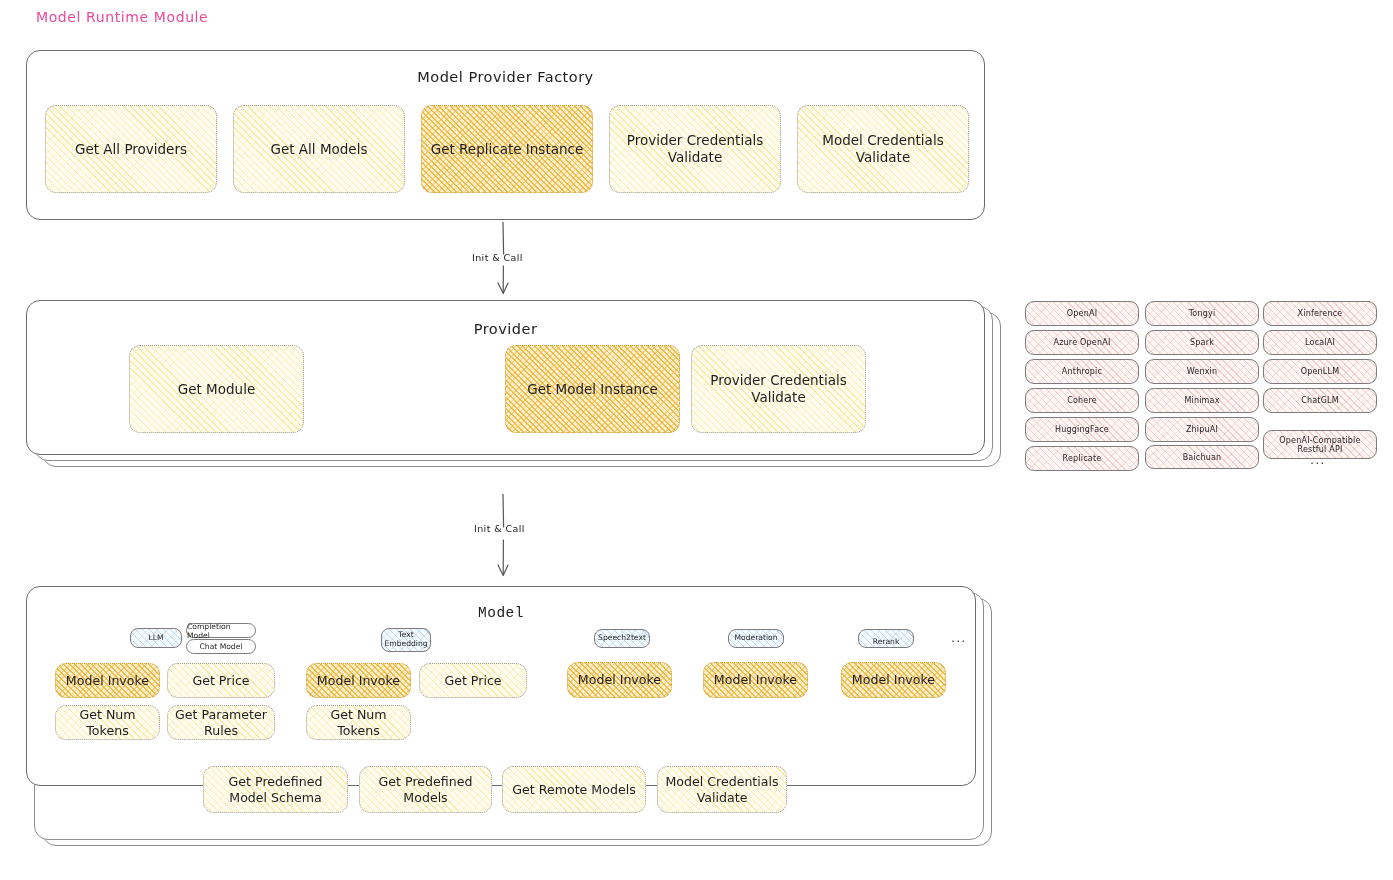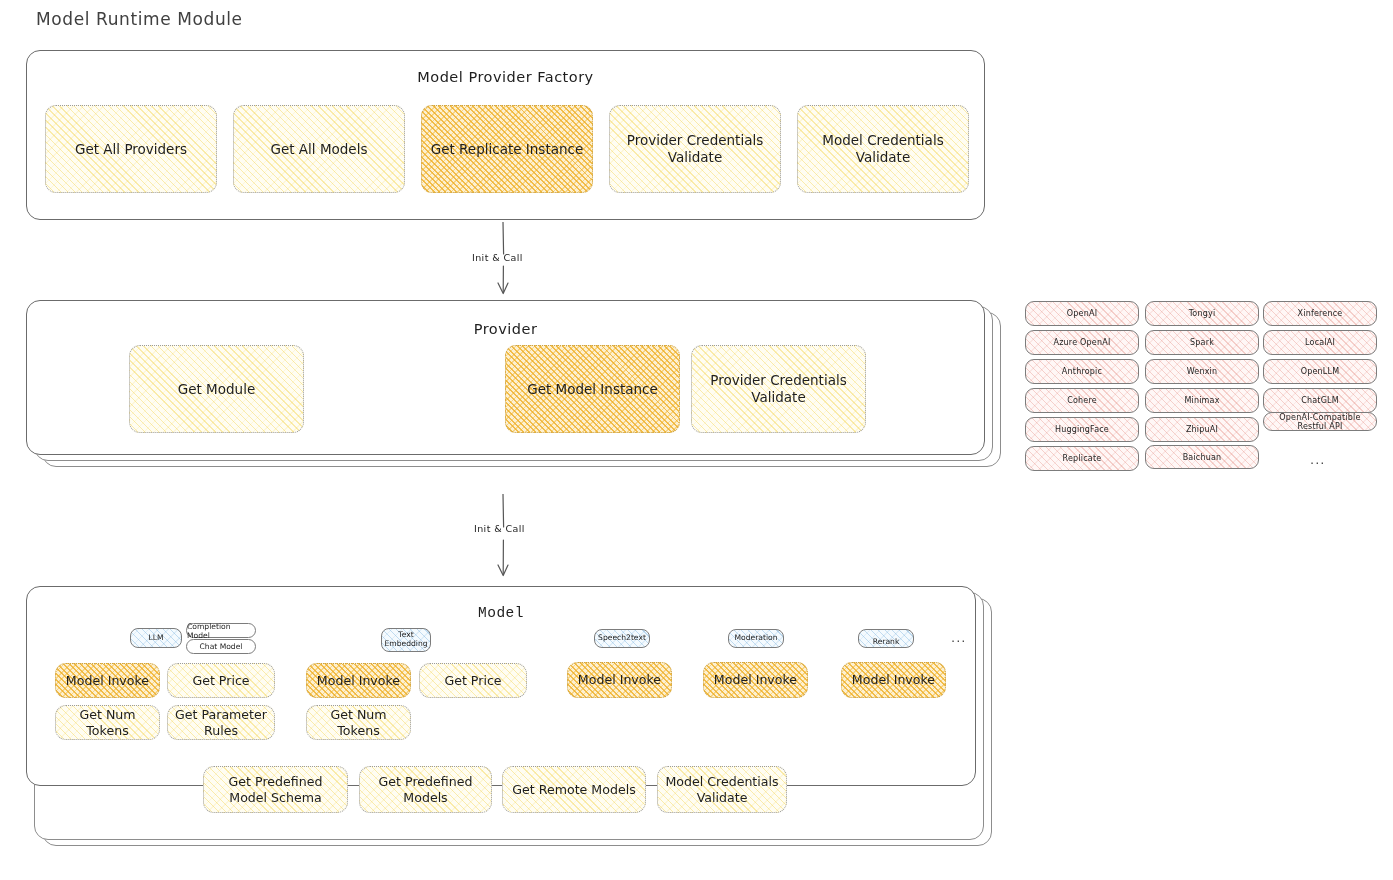--- a/index.html
+++ b/index.html
@@ -15,23 +15,23 @@
     overflow: hidden;
     color: #1e1e1e;
   }
 
   .canvas { position: absolute; inset: 0; }
 
   
   #page-title {
     position: absolute;
     left: 36px; top: 9px;
-    font-size: 17px;
+    font-size: 14px;
     letter-spacing: .6px;
-    color: #404040;
+    color: #ec4899;
   }
 
   
   .panel {
     position: absolute;
     border: 1.1px solid #6b6b6b;
     border-radius: 14px;
     background: #fff;
     box-sizing: border-box;
   }
@@ -268,21 +268,21 @@
     </div>
   <div class="chip fill-pink" style="left:1263px; top:330px; width:114px; height:25px;">
     <span>LocalAI</span>
     </div>
   <div class="chip fill-pink" style="left:1263px; top:359px; width:114px; height:25px;">
     <span>OpenLLM</span>
     </div>
   <div class="chip fill-pink" style="left:1263px; top:388px; width:114px; height:25px;">
     <span>ChatGLM</span>
     </div>
-  <div class="chip fill-pink f7" style="left:1263px; top:412px; width:114px; height:19px;">
+  <div class="chip fill-pink f7" style="left:1263px; top:430px; width:114px; height:29px;">
     <span>OpenAI-Compatible Restful API</span>
     </div>
   <div class="ellipsis" style="left:1310px; top:452px;">...</div>
 
   <div class="arrow-wrap" style="left:478px; top:494px; width:60px; height:86px;">
     <svg width="60" height="86" viewBox="0 0 60 86">
       <path d="M25 0 L25.6 33 M25.4 46 L25.2 80" stroke="#555" stroke-width="1.2" fill="none" stroke-linecap="round"></path>
       <path d="M20 71 L25.2 81.5 L30 71" stroke="#555" stroke-width="1.2" fill="none" stroke-linecap="round" stroke-linejoin="round"></path>
     </svg>
   </div>

